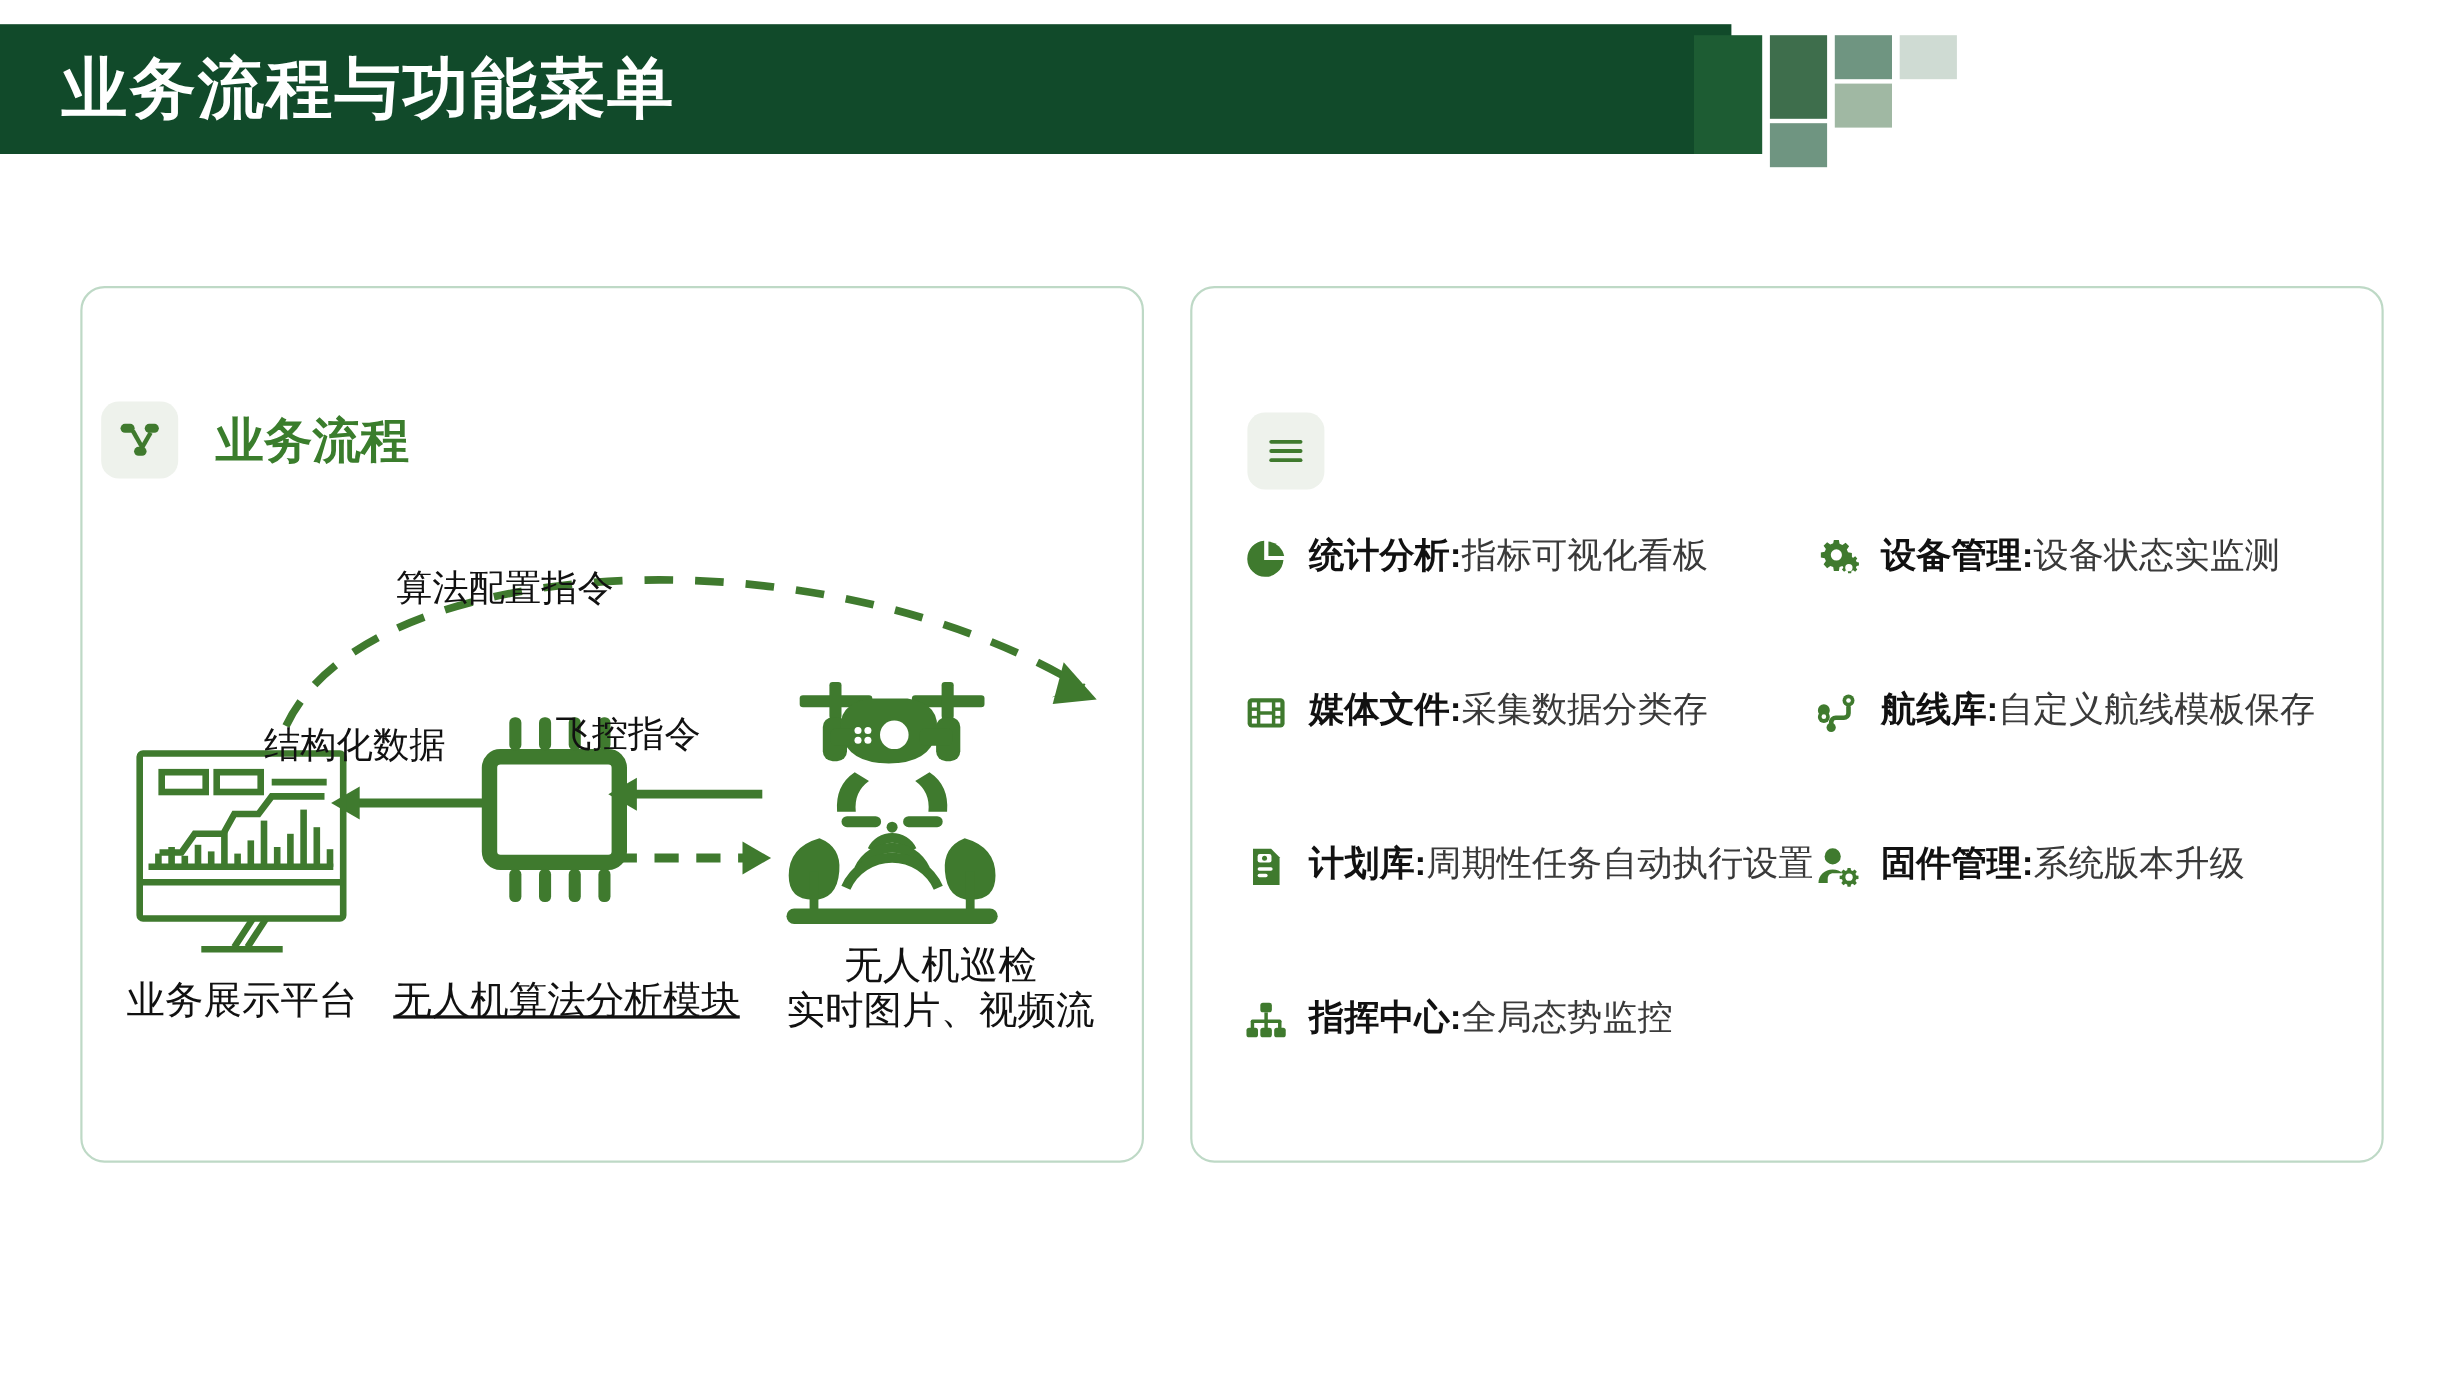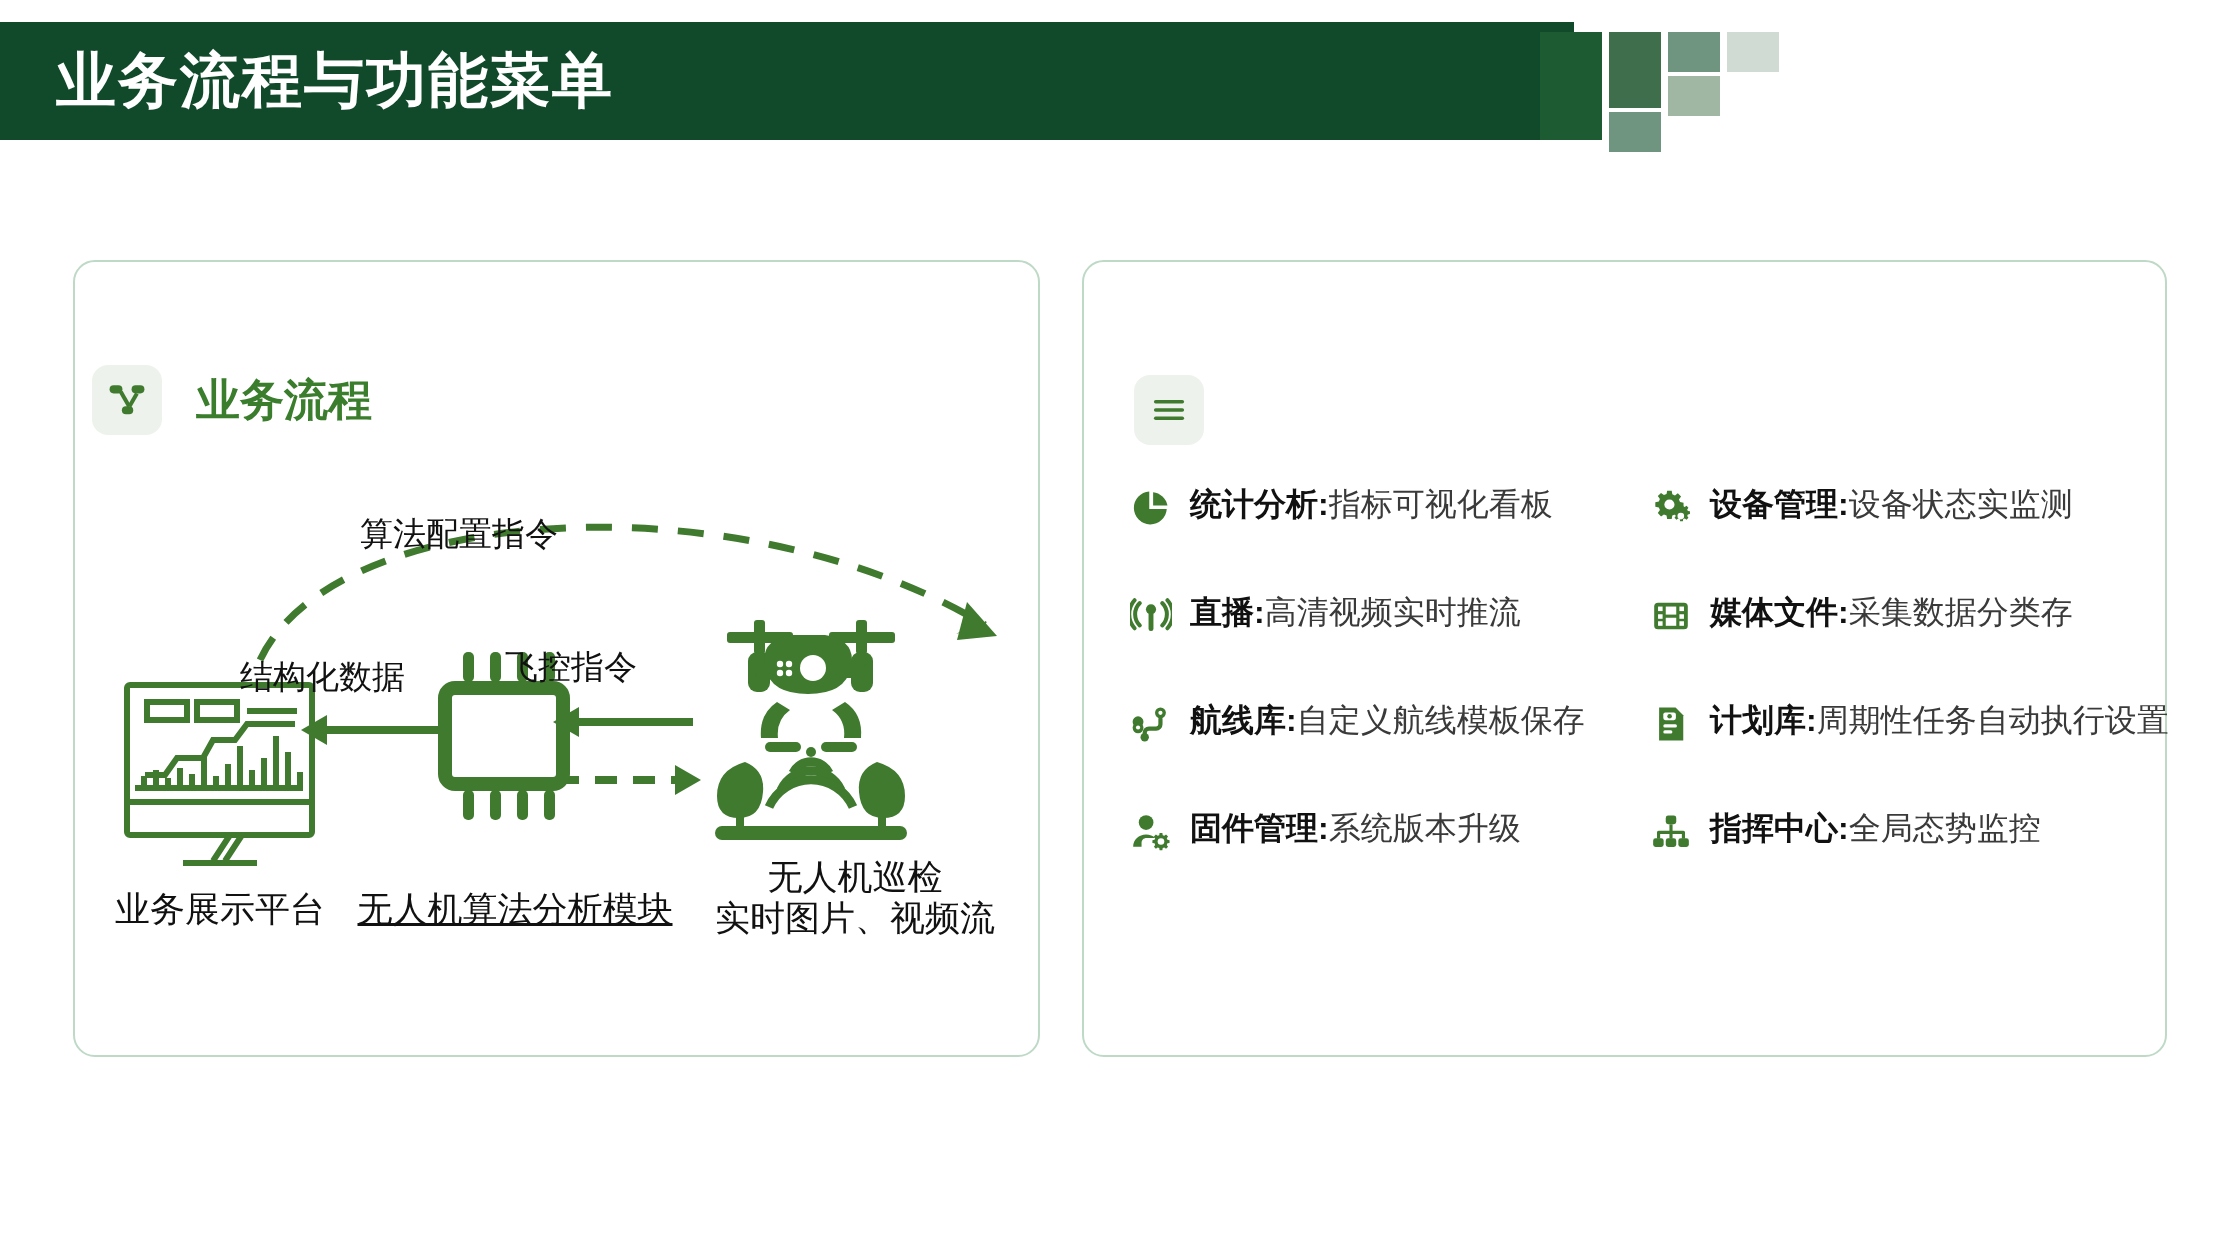--- a/index.html
+++ b/index.html
@@ -60,21 +60,21 @@
   .node-caption{
     position:absolute;color:#111111;font-size:35px;text-align:center;
     font-family:"Liberation Serif","DejaVu Serif",serif;white-space:nowrap;
     line-height:1.16;
   }
 
   
   #menu-grid{
     position:absolute;left:1130px;top:485px;width:1010px;
     display:grid;grid-template-columns:520px 490px;
-    row-gap:64px;
+    row-gap:96px;
   }
   .menu-item{display:flex;align-items:flex-start;}
   .menu-ic{width:42px;height:42px;flex:0 0 auto;margin-top:2px;}
   .menu-txt{
     margin-left:18px;font-size:32px;white-space:nowrap;
     font-family:"Liberation Serif","DejaVu Serif",serif;line-height:1.2;
   }
   .menu-txt .k{font-weight:bold;color:#111111;
     font-family:"Liberation Sans","DejaVu Sans",sans-serif;}
   .menu-txt .v{color:#3a3a3a;}
@@ -259,37 +259,20 @@
         <path d="M9.8 2.2h2.6l.35 2.0 1.5.62 1.65-1.2 1.84 1.84-1.2 1.65.62 1.5 2.0.35v2.6l-2.0.35-.62 1.5 1.2 1.65-1.84 1.84-1.65-1.2-1.5.62-.35 2.0H9.8l-.35-2.0-1.5-.62-1.65 1.2L4.46 14.8l1.2-1.65-.62-1.5-2.0-.35V8.7l2.0-.35.62-1.5-1.2-1.65L6.3 3.36l1.65 1.2 1.5-.62z"></path>
         <circle cx="11.1" cy="10.0" r="2.9" fill="#ffffff"></circle>
         <path d="M17.3 14.2h1.7l.23 1.3.98.41 1.07-.78 1.2 1.2-.78 1.07.41.98 1.3.23v1.7l-1.3.23-.41.98.78 1.07-1.2 1.2-1.07-.78-.98.41-.23 1.3h-1.7l-.23-1.3-.98-.41-1.07.78-1.2-1.2.78-1.07-.41-.98-1.3-.23v-1.7l1.3-.23.41-.98-.78-1.07 1.2-1.2 1.07.78.98-.41z" transform="translate(0,-3.2) scale(0.92) translate(1.4,0)"></path>
         <circle cx="17.6" cy="16.6" r="1.9" fill="#ffffff"></circle>
       </g>
         </svg>
     </span>
     <span class="menu-txt"><span class="k">设备管理</span><span class="k">:</span><span class="v">设备状态实监测</span></span>
   </div>
 
-  <div class="menu-item">
-    <span class="menu-ic">
-      <svg width="42" height="42" viewBox="0 0 24 24">
-          <g fill="none" stroke="#3f7a2e" stroke-width="2.3" stroke-linecap="round">
-        <path d="M5.6 4.6 A9 9 0 0 0 5.6 17.4"></path>
-        <path d="M2.6 3.0 A12 12 0 0 0 2.6 19.0"></path>
-        <path d="M18.4 4.6 A9 9 0 0 1 18.4 17.4"></path>
-        <path d="M21.4 3.0 A12 12 0 0 1 21.4 19.0"></path>
-      </g>
-      <g fill="#3f7a2e">
-            <circle cx="12" cy="8.2" r="2.9"></circle>
-            <rect x="10.6" y="9.6" width="2.8" height="11" rx="1.3"></rect>
-          </g>
-      </svg>
-    </span>
-    <span class="menu-txt"><span class="k">直播</span><span class="k">:</span><span class="v">高清视频实时推流</span></span>
-  </div>
 
   <div class="menu-item">
     <span class="menu-ic">
       <svg width="42" height="42" viewBox="0 0 24 24">
         <rect x="2.4" y="4.4" width="19.2" height="15.2" rx="2.2" fill="#3f7a2e"></rect>
         <g fill="#ffffff">
           <rect x="4.6" y="6.6" width="2.6" height="2.6"></rect>
           <rect x="4.6" y="11.0" width="2.6" height="2.6"></rect>
           <rect x="4.6" y="15.0" width="2.6" height="2.6"></rect>
           <rect x="16.8" y="6.6" width="2.6" height="2.6"></rect>

